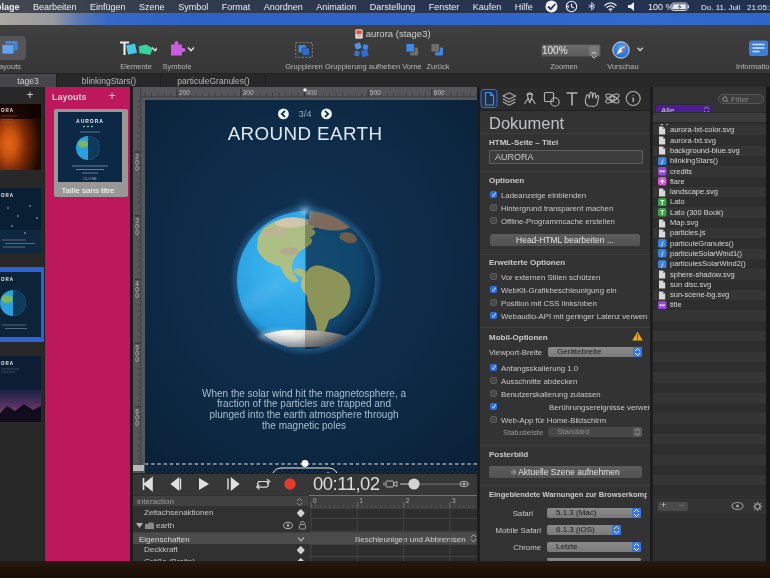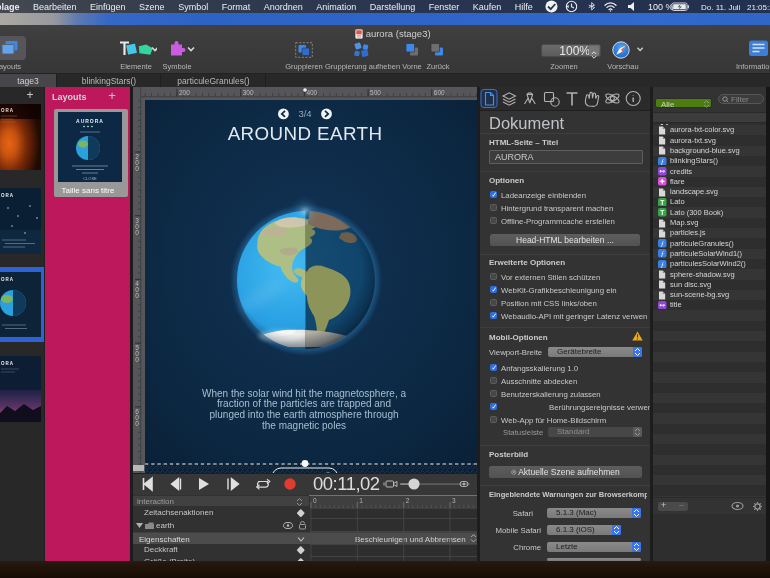--- a/index.html
+++ b/index.html
@@ -135,21 +135,21 @@
   </svg>
   <div class="tool-label" style="left:392px;top:37px;width:40px;">Vorne</div>
 
   <svg style="position:absolute;left:428px;top:17px;" width="18" height="16" viewBox="0 0 18 16">
     <rect x="7" y="5.5" width="8" height="8" rx="1" fill="#3f87e8"></rect>
     <rect x="3" y="1.5" width="8.5" height="8.5" rx="1" fill="#6e6e6e" stroke="#2b2b2b" stroke-width="0.6"></rect>
   </svg>
   <div class="tool-label" style="left:416px;top:37px;width:44px;">Zurück</div>
 
   <div style="position:absolute;left:541px;top:19px;width:60px;height:13px;background:linear-gradient(180deg,#6b6b6b,#5c5c5c);border-radius:2px;border:1px solid #4a4a4a;">
-    <div style="font-size:12px;color:#e8e8e8;text-align:right;line-height:12px;width:48px;">100%</div>
+    <div style="font-size:10px;color:#e8e8e8;text-align:left;line-height:12px;width:48px;">100%</div>
     <div style="position:absolute;right:1px;top:1px;width:10px;height:10px;background:#777777;border-radius:1.5px;">
       <svg width="10" height="10" viewBox="0 0 10 10">
           <path d="M2.8 4 l2.2 -2.2 L7.2 4 M2.8 6 l2.2 2.2 L7.2 6" stroke="#e0e0e0" stroke-width="1" fill="none"></path>
         </svg>
     </div>
   </div>
   <div class="tool-label" style="left:541px;top:37px;width:46px;">Zoomen</div>
 
   <svg style="position:absolute;left:612px;top:16px;" width="34" height="18" viewBox="0 0 34 18">
     <circle cx="9" cy="9" r="8.2" fill="url(#safg)"></circle>
@@ -578,21 +578,21 @@
   <div class="chklab" style="left:0;top:455.5px;width:61px;text-align:right;">Chrome</div>
   <div class="dd" style="left:67px;top:455px;width:94px;">Letzte<span class="step">
         <svg width="9" height="10" viewBox="0 0 9 10" style="position:absolute;left:0;top:0;">
           <path d="M2 4 l2.5 -2.5 L7 4 M2 6 l2.5 2.5 L7 6" stroke="#fff" stroke-width="1" fill="none"></path>
         </svg>
       </span></div>
   <div class="dd" style="left:67px;top:471px;width:94px;height:3px;"></div>
 </div>
 <div class="abs" id="resources">
   <div style="position:absolute;left:0;top:0;width:113px;height:25px;background:#333333;"></div>
-  <div style="position:absolute;left:2px;top:11px;width:57px;height:10px;background:#4d7c0f;border:1px solid #2c2c2c;border-radius:2px;">
+  <div style="position:absolute;left:2px;top:17px;width:57px;height:10px;background:#4c1d95;border:1px solid #2c2c2c;border-radius:2px;">
     <span style="position:absolute;left:5px;top:0.5px;font-size:8px;color:#d2d2d2;">Alle</span>
     <svg style="position:absolute;right:1px;top:1px;" width="7" height="8" viewBox="0 0 7 8">
         <path d="M1 3 l2.5 -2.2 L6 3 M1 5 l2.5 2.2 L6 5" stroke="#9e9e9e" stroke-width="0.9" fill="none"></path>
       </svg>
   </div>
   <div style="position:absolute;left:65px;top:6.5px;width:46px;height:10px;background:#3c3c3c;border:1px solid #575757;border-radius:5px;">
     <svg style="position:absolute;left:3px;top:1.5px;" width="7" height="7" viewBox="0 0 7 7">
         <circle cx="3" cy="3" r="2.2" fill="none" stroke="#9a9a9a" stroke-width="0.9"></circle>
         <path d="M4.6 4.6 L6.3 6.3" stroke="#9a9a9a" stroke-width="0.9"></path>
       </svg>

